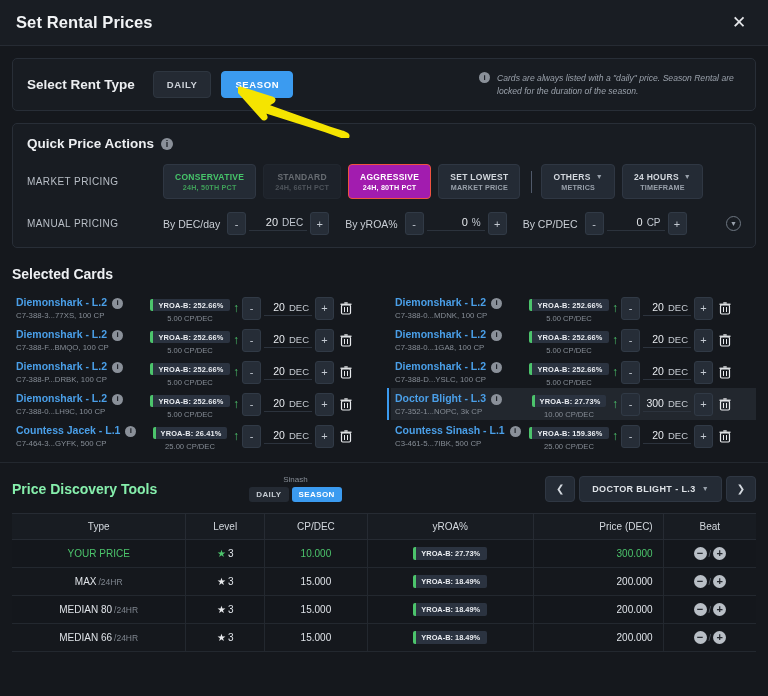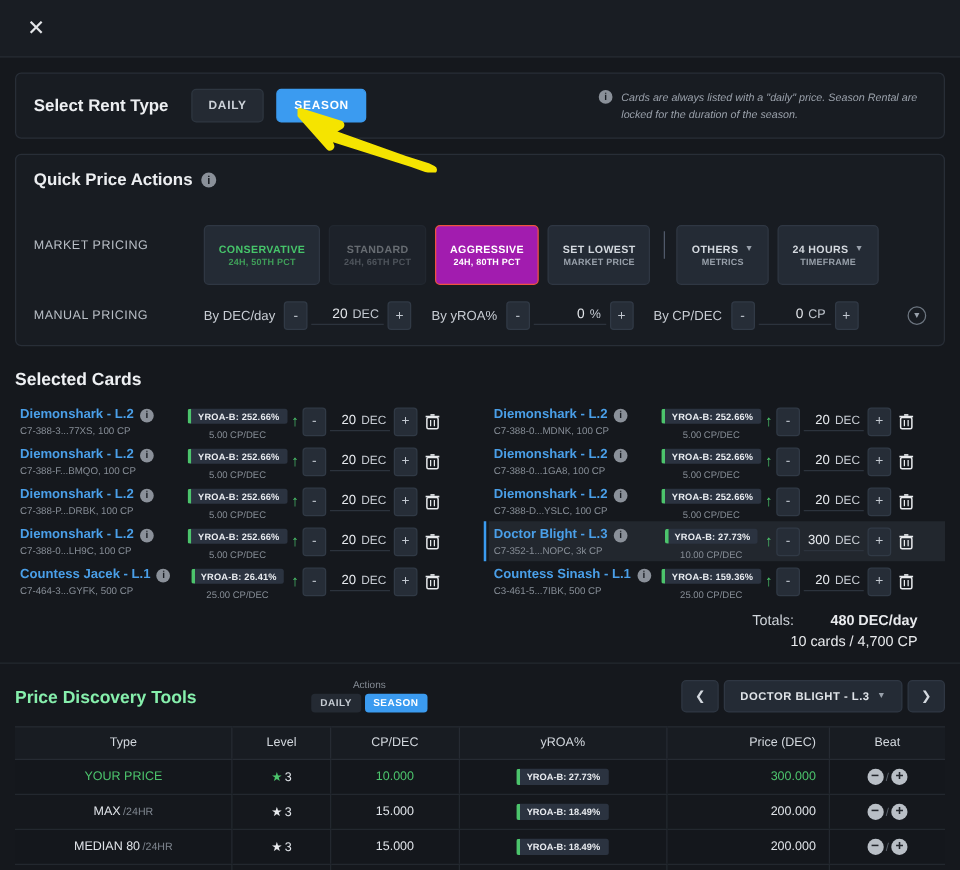--- a/index.html
+++ b/index.html
@@ -55,23 +55,23 @@
     font-size: 8px; font-weight: 700; display: inline-flex; align-items: center;
     justify-content: center; flex: none; font-style: normal;
   }
   .info-dot.lg { width: 12px; height: 12px; font-size: 9px; }
 
   
   .qpa-title { display: flex; align-items: center; gap: 7px; font-size: 13.5px; font-weight: 600; color: #eceef1; }
   .pr-row { display: flex; align-items: center; margin-top: 13px; }
   .pr-label { width: 136px; font-size: 10px; font-weight: 500; color: #b9bfc7; letter-spacing: .4px; }
   .mkt-btn {
-    height: 48px; border-radius: 4px; background: #242b35; border: 1px solid #2f3743;
+    height: 35px; border-radius: 4px; background: #242b35; border: 1px solid #2f3743;
     padding: 16px 11px; margin-right: 7px; cursor: pointer; display: flex; flex-direction: column;
-    align-items: center; justify-content: center; gap: 1px; font-family: "Liberation Sans", sans-serif; margin-top: 16px;
+    align-items: center; justify-content: center; gap: 1px; font-family: "Liberation Sans", sans-serif;
   }
   .mkt-btn .t1 { font-size: 8.5px; font-weight: 700; letter-spacing: .3px; color: #d3d8de; }
   .mkt-btn .t2 { font-size: 7.2px; font-weight: 600; letter-spacing: .2px; color: #98a0aa; }
   .mkt-btn.conservative .t1 { color: #46c46a; }
   .mkt-btn.conservative .t2 { color: #3f9e59; }
   .mkt-btn.standard { opacity: .42; }
   .mkt-btn.aggressive { background: #a21caf; border-color: #ef5340; }
   .mkt-btn.aggressive .t1, .mkt-btn.aggressive .t2 { color: #ffffff; }
   .vdiv { width: 1px; height: 22px; background: #50596a; margin: 0 9px 0 4px; }
   .dd-btn .t1 { display: flex; align-items: center; gap: 5px; }
@@ -195,20 +195,21 @@
 
   
   .arrow-anno { position: absolute; left: 238px; top: 86px; pointer-events: none; }
 </style>
 </head>
 <body>
 
 <div class="modal">
 
   <div class="hdr">
+    <div class="hdr-title">Set Rental Prices</div>
     <button class="close-btn">✕</button>
   </div>
 
   <div class="panel">
     <div class="panel-inner rent-row">
       <div class="rent-label">Select Rent Type</div>
       <button class="seg-btn">DAILY</button>
       <button class="seg-btn active">SEASON</button>
       <div class="rent-note">
         <span class="info-dot">i</span>
@@ -563,34 +564,27 @@
                 <rect x="1.5" y="3" width="9" height="9" rx="1.2" fill="none" stroke="#e8eaed" stroke-width="1.2"></rect>
                 <rect x="0.5" y="1.6" width="11" height="1.3" fill="#e8eaed"></rect>
                 <rect x="4.3" y="0.3" width="3.4" height="1.3" fill="#e8eaed"></rect>
                 <rect x="4" y="5" width="1" height="5" fill="#e8eaed"></rect>
                 <rect x="7" y="5" width="1" height="5" fill="#e8eaed"></rect>
               </svg>
             </span>
           </div>
         </div>
     </div>
-    <div class="totals">
-      <div class="totals-line1">
-        <span class="lbl">Totals:</span>
-        <span class="val">480 DEC/day</span>
-      </div>
-      <div class="totals-line2">10 cards / 4,700 CP</div>
-    </div>
   </div>
 
   <div class="pd-wrap">
     <div class="pd-head">
       <div class="pd-title">Price Discovery Tools</div>
       <div class="pd-mkt">
-        <div class="pd-mkt-lbl">Actions</div>
+        <div class="pd-mkt-lbl">Sinash</div>
         <div class="mini-toggle">
           <button class="mini-btn">DAILY</button>
           <button class="mini-btn active">SEASON</button>
         </div>
       </div>
       <div class="pd-nav">
         <button class="nav-btn">❮</button>
         <button class="card-sel-btn">
           <span>DOCTOR BLIGHT - L.3</span>
           <span class="chev">▼</span>

